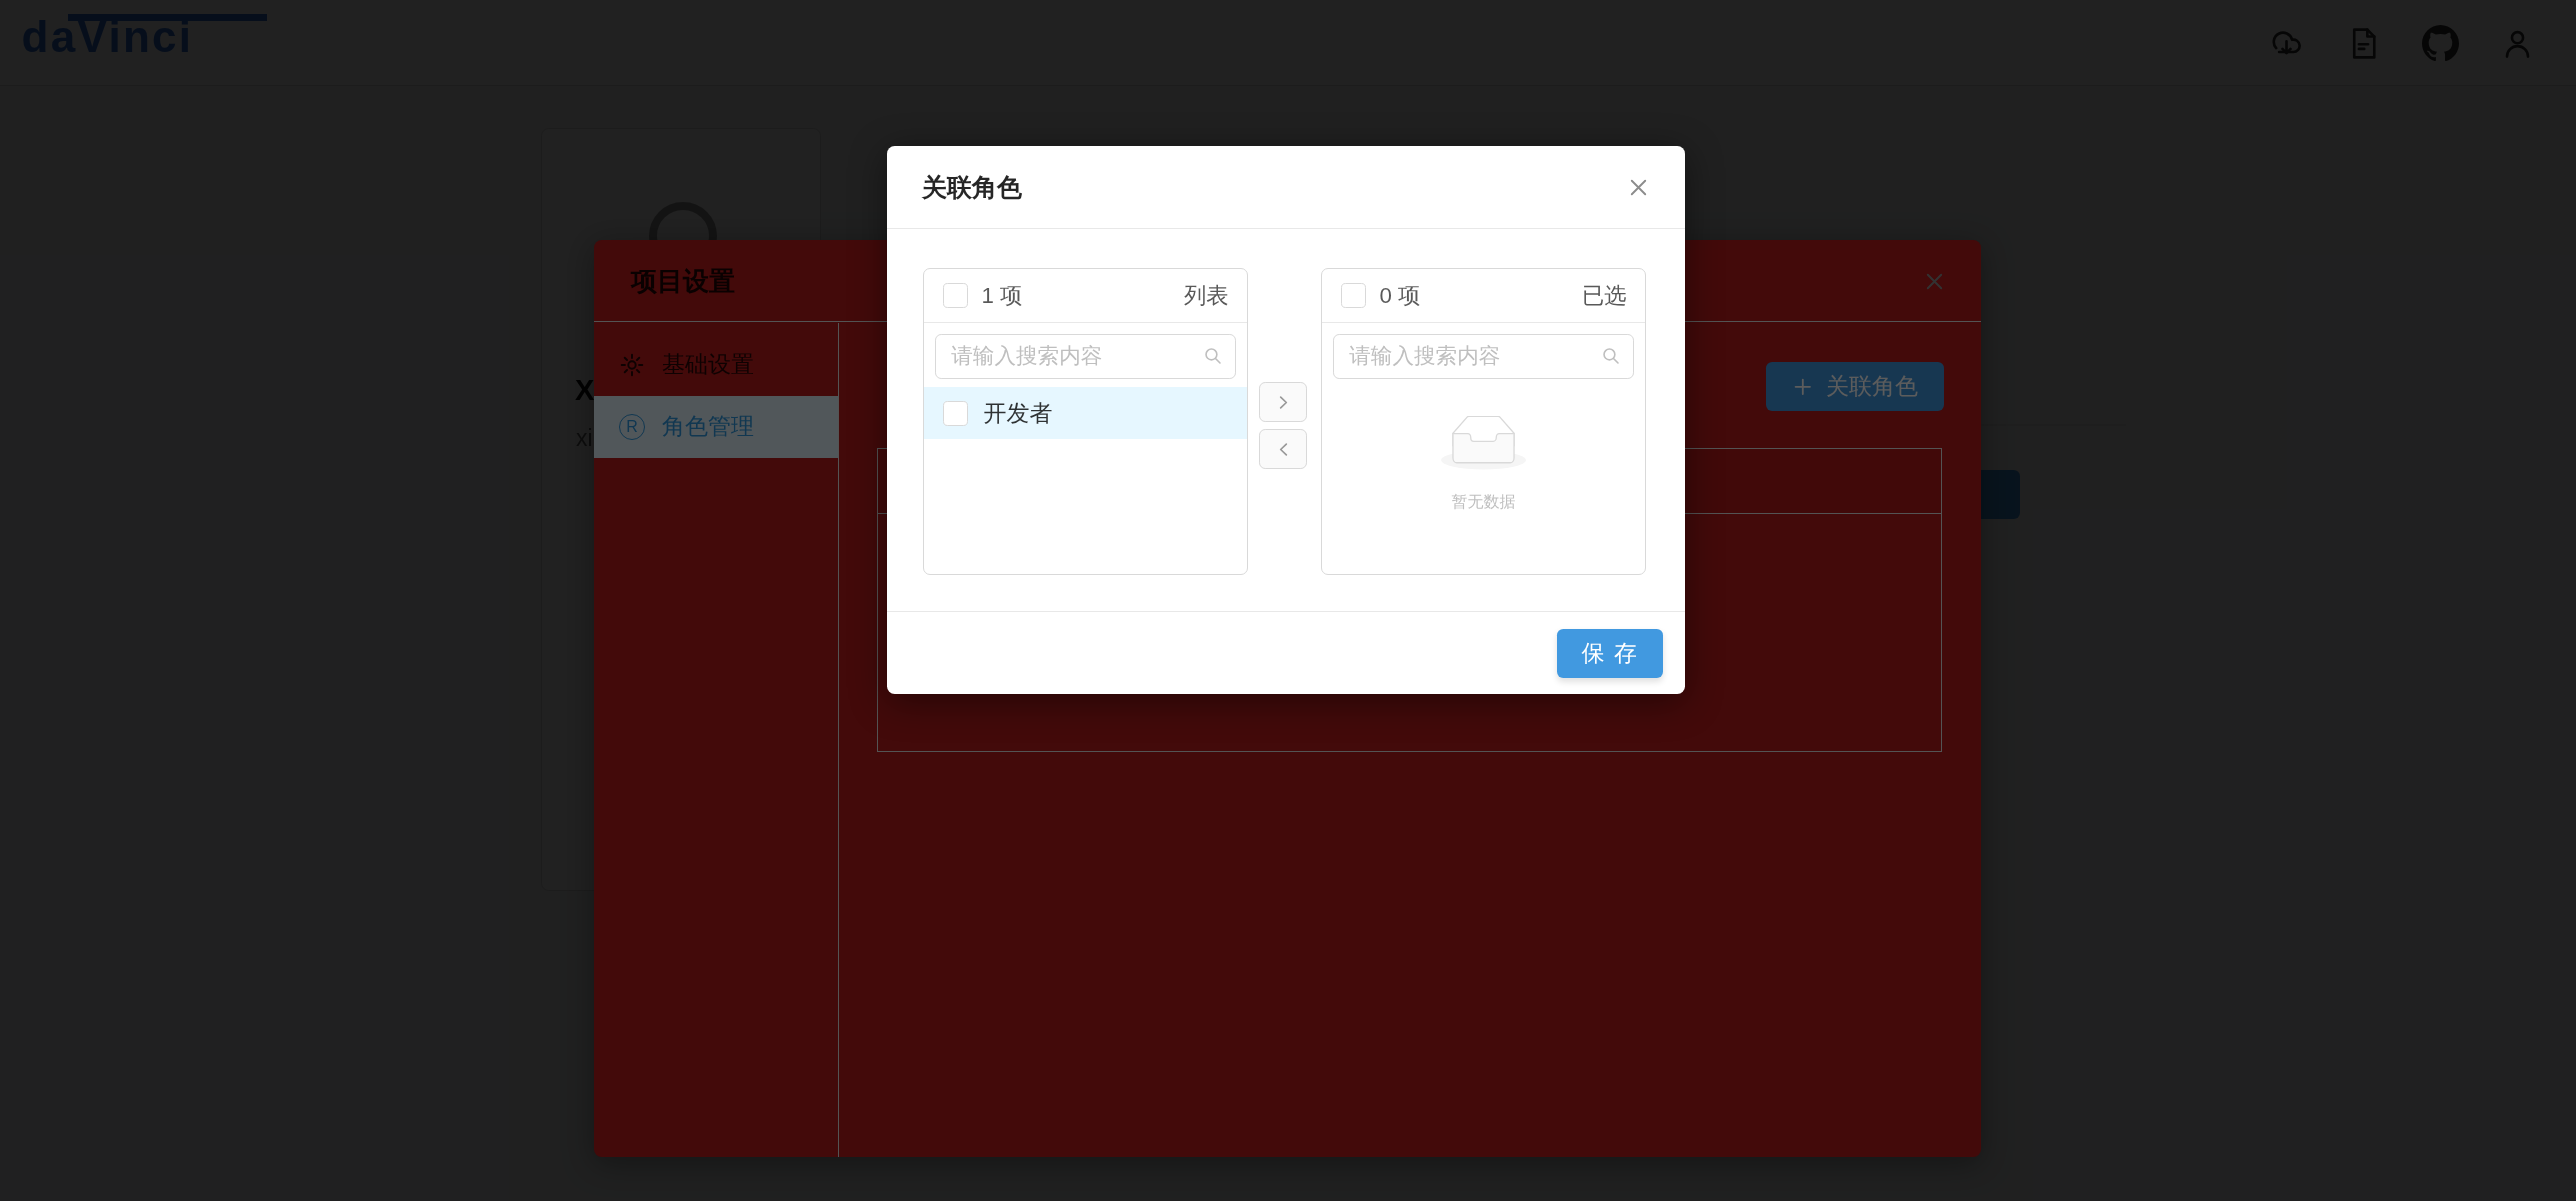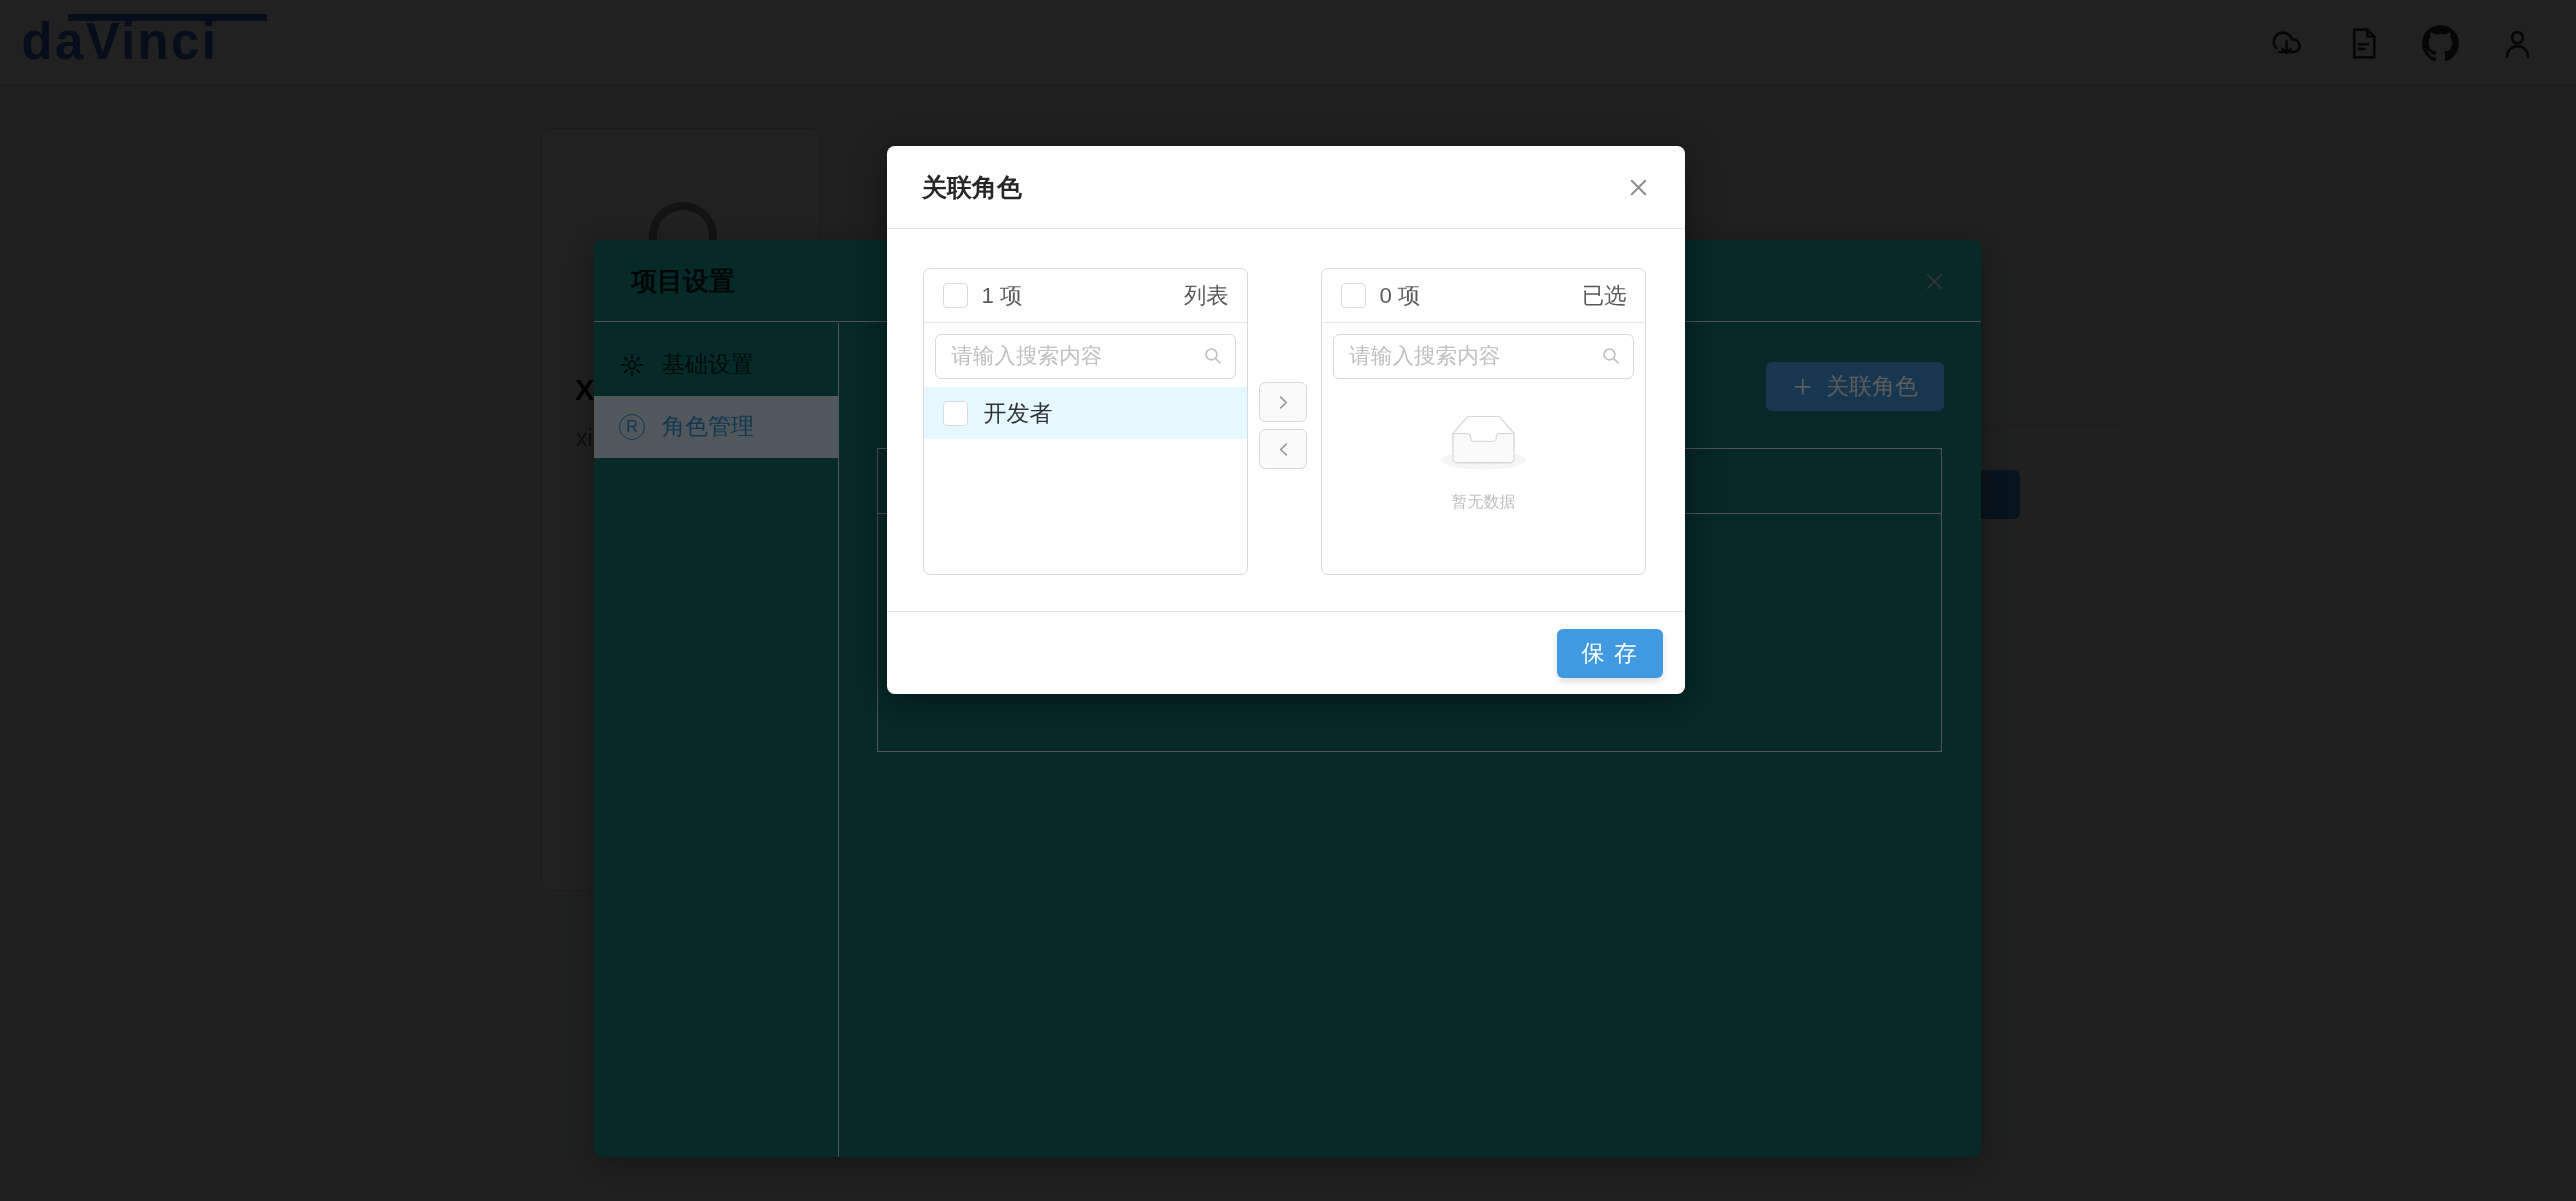--- a/index.html
+++ b/index.html
@@ -2,37 +2,37 @@
 <html style="font-size:12.3px"><head>
 <meta charset="utf-8">
 <style>
   * { margin:0; padding:0; box-sizing:border-box; }
   html,body { width:2576px; height:1202px; }
   body { font-family:"Liberation Sans","DejaVu Sans",sans-serif; color:rgba(0,0,0,.85); }
   .screen { position:relative; width:2576px; height:1202px; overflow:hidden; background:#f7f8fa; }
 
   
   .navbar { position:absolute; left:0; top:0; width:2576px; height:86px; background:#fdfdfd; border-bottom:1.5px solid #dcdcdc; }
-  .logo { position:absolute; left:21.6px; top:12.3px; font-size:51px; font-weight:bold; letter-spacing:2.3px; color:#3572d6; }
+  .logo { position:absolute; left:21.6px; top:12.3px; font-size:44px; font-weight:bold; letter-spacing:2.3px; color:#3572d6; }
   .logo-bar { position:absolute; left:68px; top:14px; width:199px; height:7px; background:#3572d6; }
   .nav-icon { position:absolute; top:25px; width:37px; height:37px; color:#333; }
   .nav-icon svg { width:37px; height:37px; display:block; }
   .n1{left:2268px}.n2{left:2345px}.n3{left:2422px}.n4{left:2499px}
 
   .bg-card { position:absolute; left:541px; top:128px; width:280px; height:763px; background:#fff; border:1.5px solid #dcdcdc; border-radius:7.7px; }
   .bg-avatar { position:absolute; left:649px; top:202px; width:68px; height:68px; border:8.5px solid #9a9a9a; border-radius:50%; }
   .bg-x { position:absolute; left:575px; top:374px; font-size:29px; font-weight:bold; color:#111; }
   .bg-xi { position:absolute; left:576px; top:425px; font-size:23px; color:rgba(0,0,0,.6); }
   .bg-divider-frag { position:absolute; left:1957px; top:424px; width:169px; height:1.5px; background:#e8e8e8; }
   .bg-btn-frag { position:absolute; left:1966px; top:470px; width:54px; height:49px; background:#4199e0; border-radius:6.2px; }
 
   .mask { position:absolute; inset:0; background:rgba(0,0,0,0.64); }
 
   
-  .settings-modal { position:absolute; left:594px; top:240px; width:1387px; height:917px; background:#0f766e; border-radius:7.7px; box-shadow:0 6.2px 31px rgba(0,0,0,.35); }
+  .settings-modal { position:absolute; left:594px; top:240px; width:1387px; height:917px; background:#b91c1c; border-radius:7.7px; box-shadow:0 6.2px 31px rgba(0,0,0,.35); }
   .sm-header { position:relative; height:82px; border-bottom:1.5px solid #e8e8e8; }
   .sm-title { position:absolute; left:37px; top:0; line-height:82px; font-size:26px; font-weight:bold; color:rgba(0,0,0,.85); }
   .modal-close { position:absolute; right:31px; top:26px; width:31px; height:31px; display:flex; align-items:center; justify-content:center; color:#8c8c8c; cursor:pointer; }
   .modal-close svg { width:23px; height:23px; }
   .sm-sidebar { position:absolute; left:0; top:83px; bottom:0; width:245px; border-right:1.5px solid #e8e8e8; padding-top:10.8px; }
   .sm-item { height:62px; display:flex; align-items:center; gap:17px; padding-left:25px; font-size:23px; color:rgba(0,0,0,.78); cursor:pointer; }
   .sm-item.selected { background:#e1f0f9; color:#2f9ae0; }
   .sm-item svg { width:26px; height:26px; }
   .r-badge { width:26px; height:26px; border:1.5px solid currentColor; border-radius:50%; font-size:16px; display:flex; align-items:center; justify-content:center; }
   .add-role-btn { position:absolute; left:1172px; top:122px; height:49px; padding:0 26px; background:#4199e0; color:#fff; border:none; border-radius:6.2px; font-size:23px; display:flex; align-items:center; gap:12.3px; cursor:pointer; font-family:inherit; }

